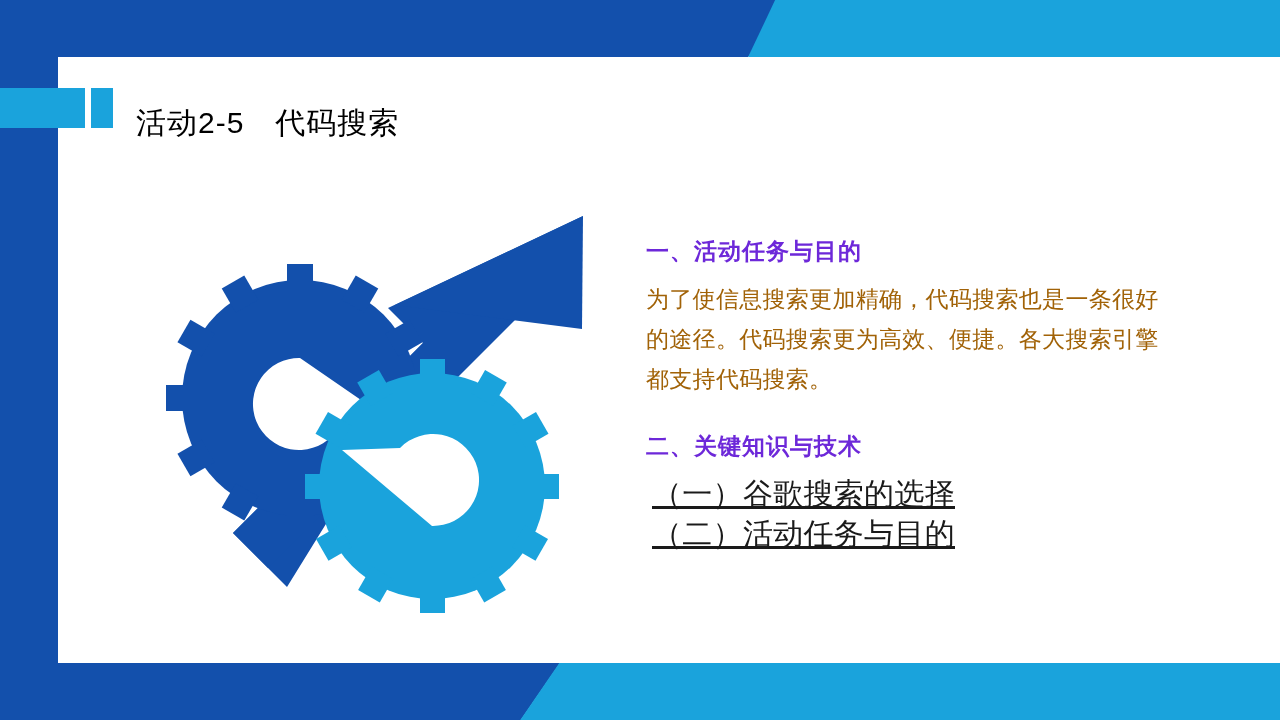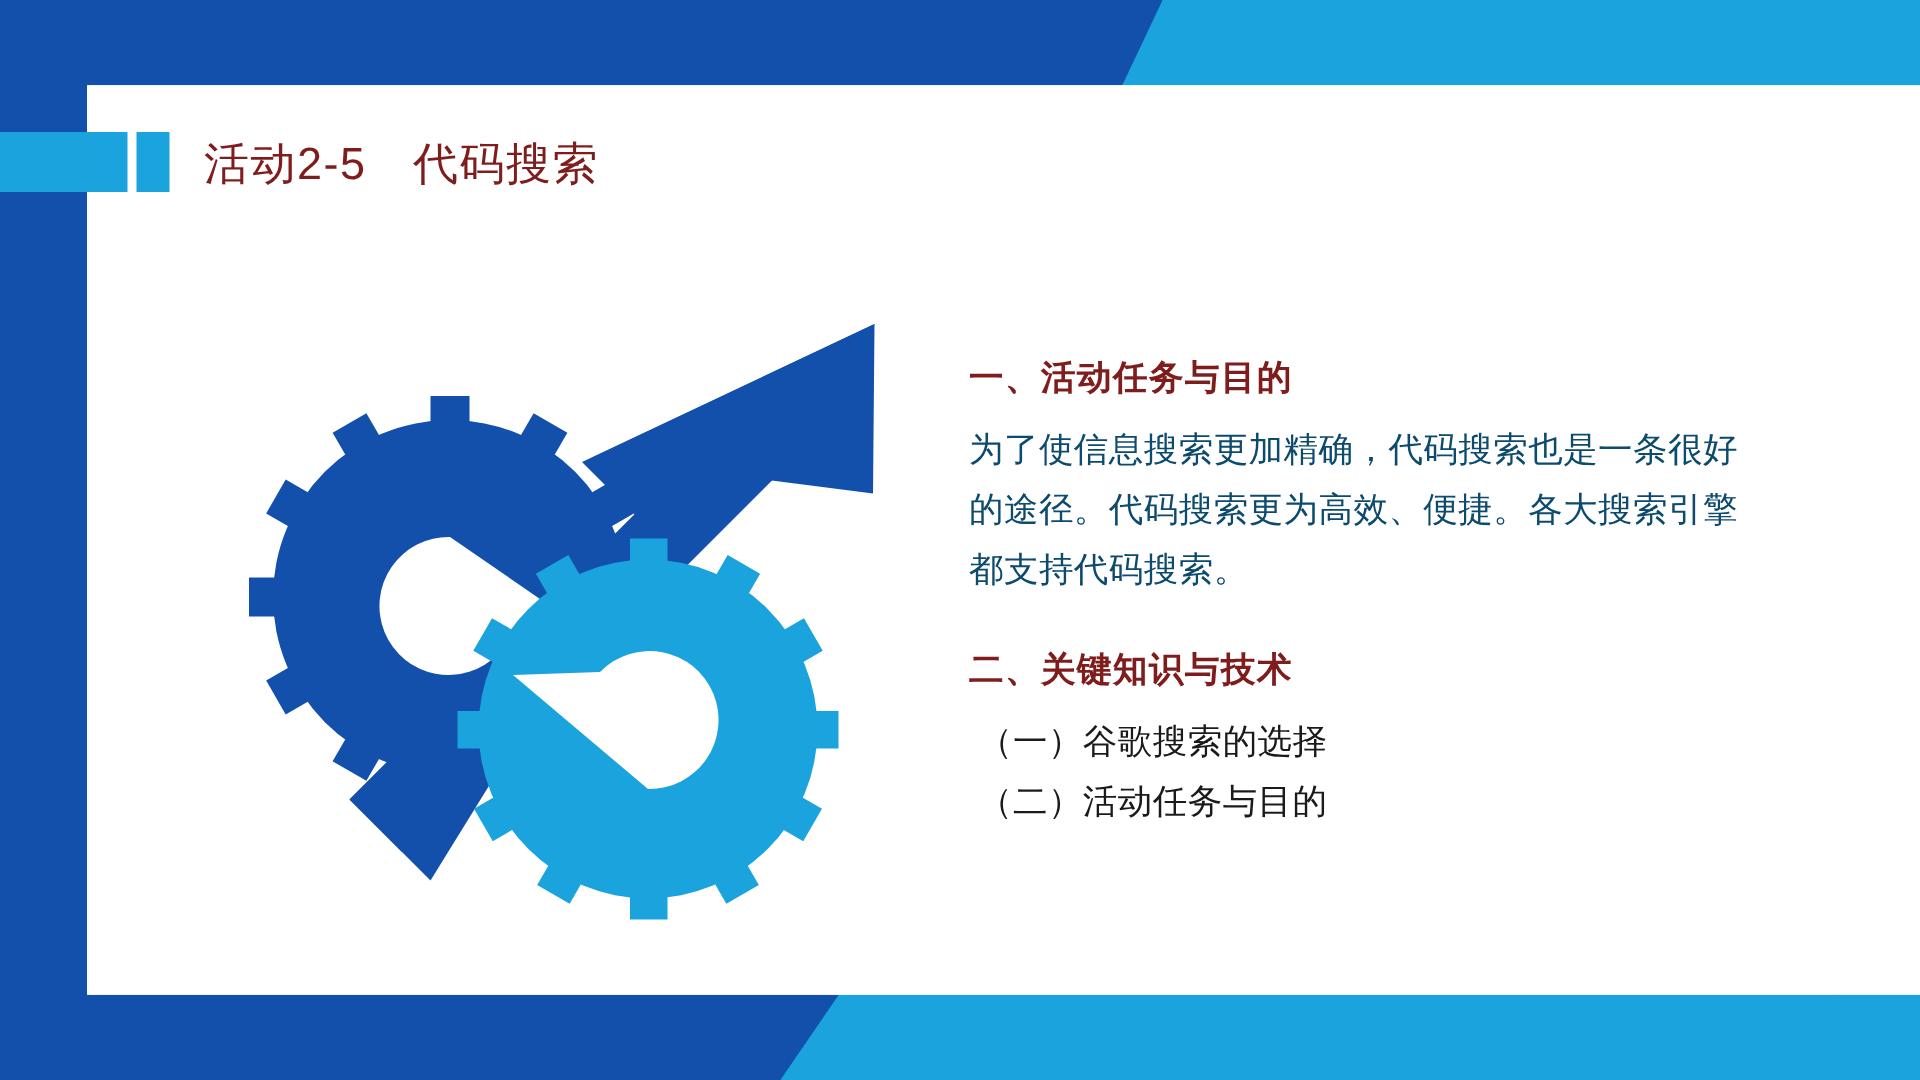--- a/index.html
+++ b/index.html
@@ -80,24 +80,24 @@
   .accent-square {
     position: absolute;
     left: 91px; top: 88px;
     width: 22px; height: 40px;
     background: #1AA3DC;
   }
 
   
   .slide-title {
     position: absolute;
-    left: 136px; top: 92px;
+    left: 136px; top: 105px;
     font-size: 30px;
     line-height: 36px;
-    color: #7f1d1d;
+    color: #000000;
     letter-spacing: 1px;
     white-space: pre;
   }
 
   
   .graphic {
     position: absolute;
     left: 140px; top: 198px;
     width: 460px; height: 442px;
   }
@@ -105,45 +105,46 @@
 
   
   .content {
     position: absolute;
     left: 646px; top: 236px;
     width: 530px;
   }
   .sec-heading {
     font-size: 23px;
     font-weight: bold;
-    color: #7f1d1d;
+    color: #6d28d9;
     letter-spacing: 1px;
     margin: 0 0 12px 0;
     white-space: pre;
   }
   .sec-body {
     font-size: 23px;
     line-height: 40px;
-    color: #0c4a6e;
+    color: #a16207;
     margin: 0;
     letter-spacing: 0.3px;
   }
   .section-two { margin-top: 32px; }
   .sec-list {
     margin: 0;
     padding: 0;
     list-style: none;
   }
   .sec-list li {
-    font-size: 23px;
+    font-size: 30px;
     line-height: 40px;
     color: #1a1a1a;
     padding-left: 6px;
     letter-spacing: 0.3px;
     white-space: pre;
+    text-decoration: underline;
   }
 </style>
 </head>
 <body>
 
 <div id="slide">
 
   <div class="band-left-dark"></div>
 
   <div class="band-top">

